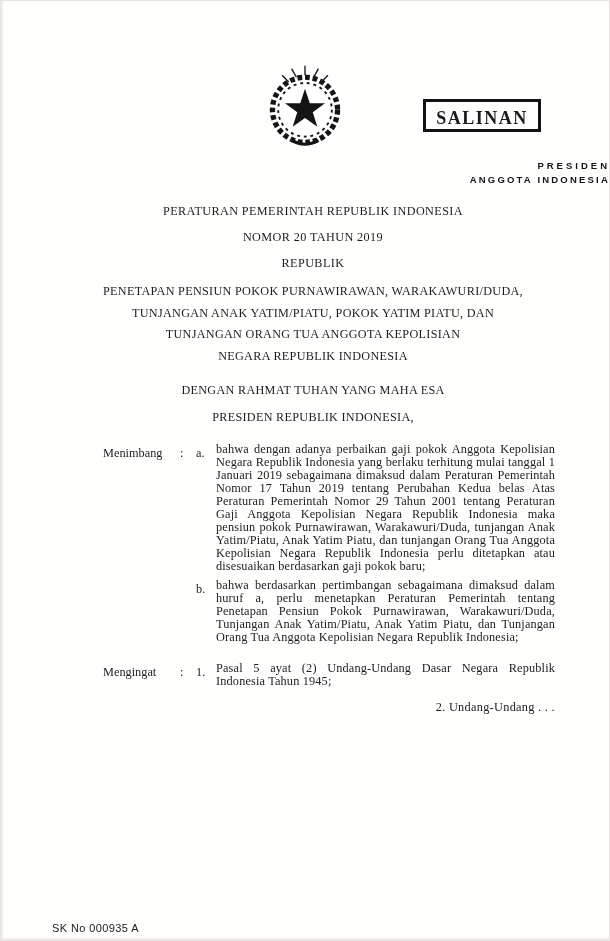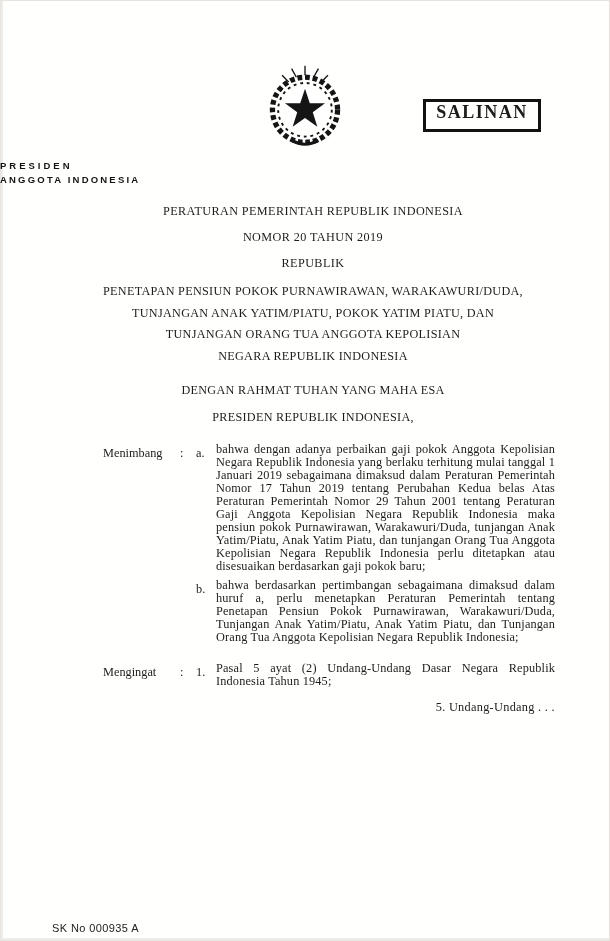--- a/index.html
+++ b/index.html
@@ -18,39 +18,39 @@
     background: #fffffe;
     box-shadow: inset 0 0 0 1px #e7e4df, inset 3px -3px 0 0 #efedea;
   }
 
   
   .stamp {
     position: absolute;
     top: 99px; left: 423px;
     width: 112px; height: 27px;
     border: 3px solid #121212;
-    display: flex; align-items: flex-start; justify-content: center;
+    display: flex; align-items: flex-end; justify-content: center;
     font-weight: bold;
     font-size: 18px;
     letter-spacing: 1.5px;
   }
 
   
   .emblem {
     position: absolute;
     top: 60px; left: 50%;
     transform: translateX(-50%);
     width: 96px; height: 90px;
   }
 
   
   .letterhead {
     position: absolute;
     top: 160px; left: 0; width: 100%;
-    text-align: left;
+    text-align: right;
     font-family: "Liberation Sans", sans-serif;
     color: #141414;
   }
   .letterhead .lh1 { font-size: 9.5px; font-weight: bold; letter-spacing: 3px; }
   .letterhead .lh2 { font-size: 9.5px; font-weight: bold; letter-spacing: 2.2px; margin-top: 3px; }
 
   
   .content {
     position: absolute;
     top: 198px; left: 8px; width: 100%;
@@ -159,19 +159,19 @@
         <div class="clause-colon">:</div>
         <div class="clause-items">
           <div class="clause-item">
             <div class="item-marker">1.</div>
             <div class="item-text">Pasal 5 ayat (2) Undang-Undang Dasar Negara Republik Indonesia Tahun 1945;</div>
           </div>
         </div>
       </div>
     </div>
 
-    <div class="continuation">5. Undang-Undang . . .</div>
+    <div class="continuation">2. Undang-Undang . . .</div>
 
   </div>
 
   <div class="footer-code">SK No 000935 A</div>
 
 </div>
 
 </body></html>

